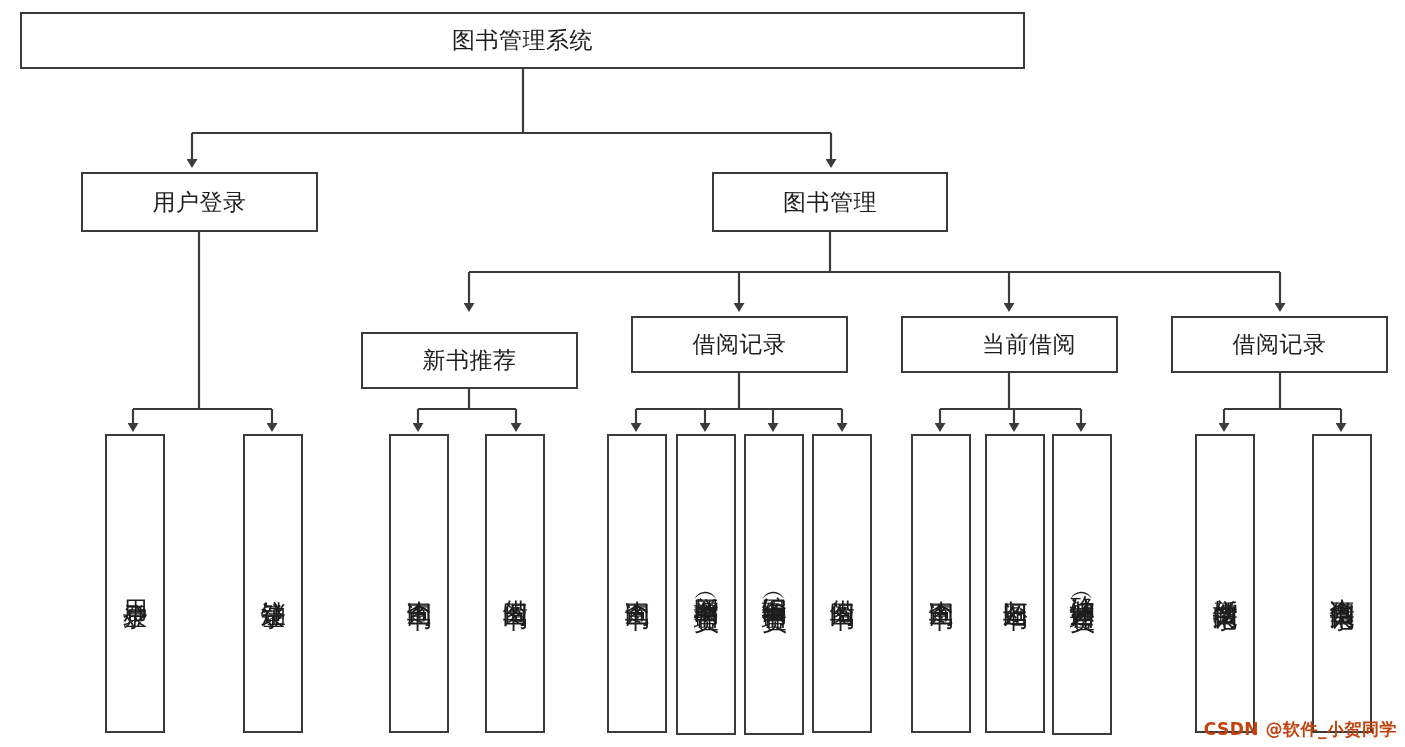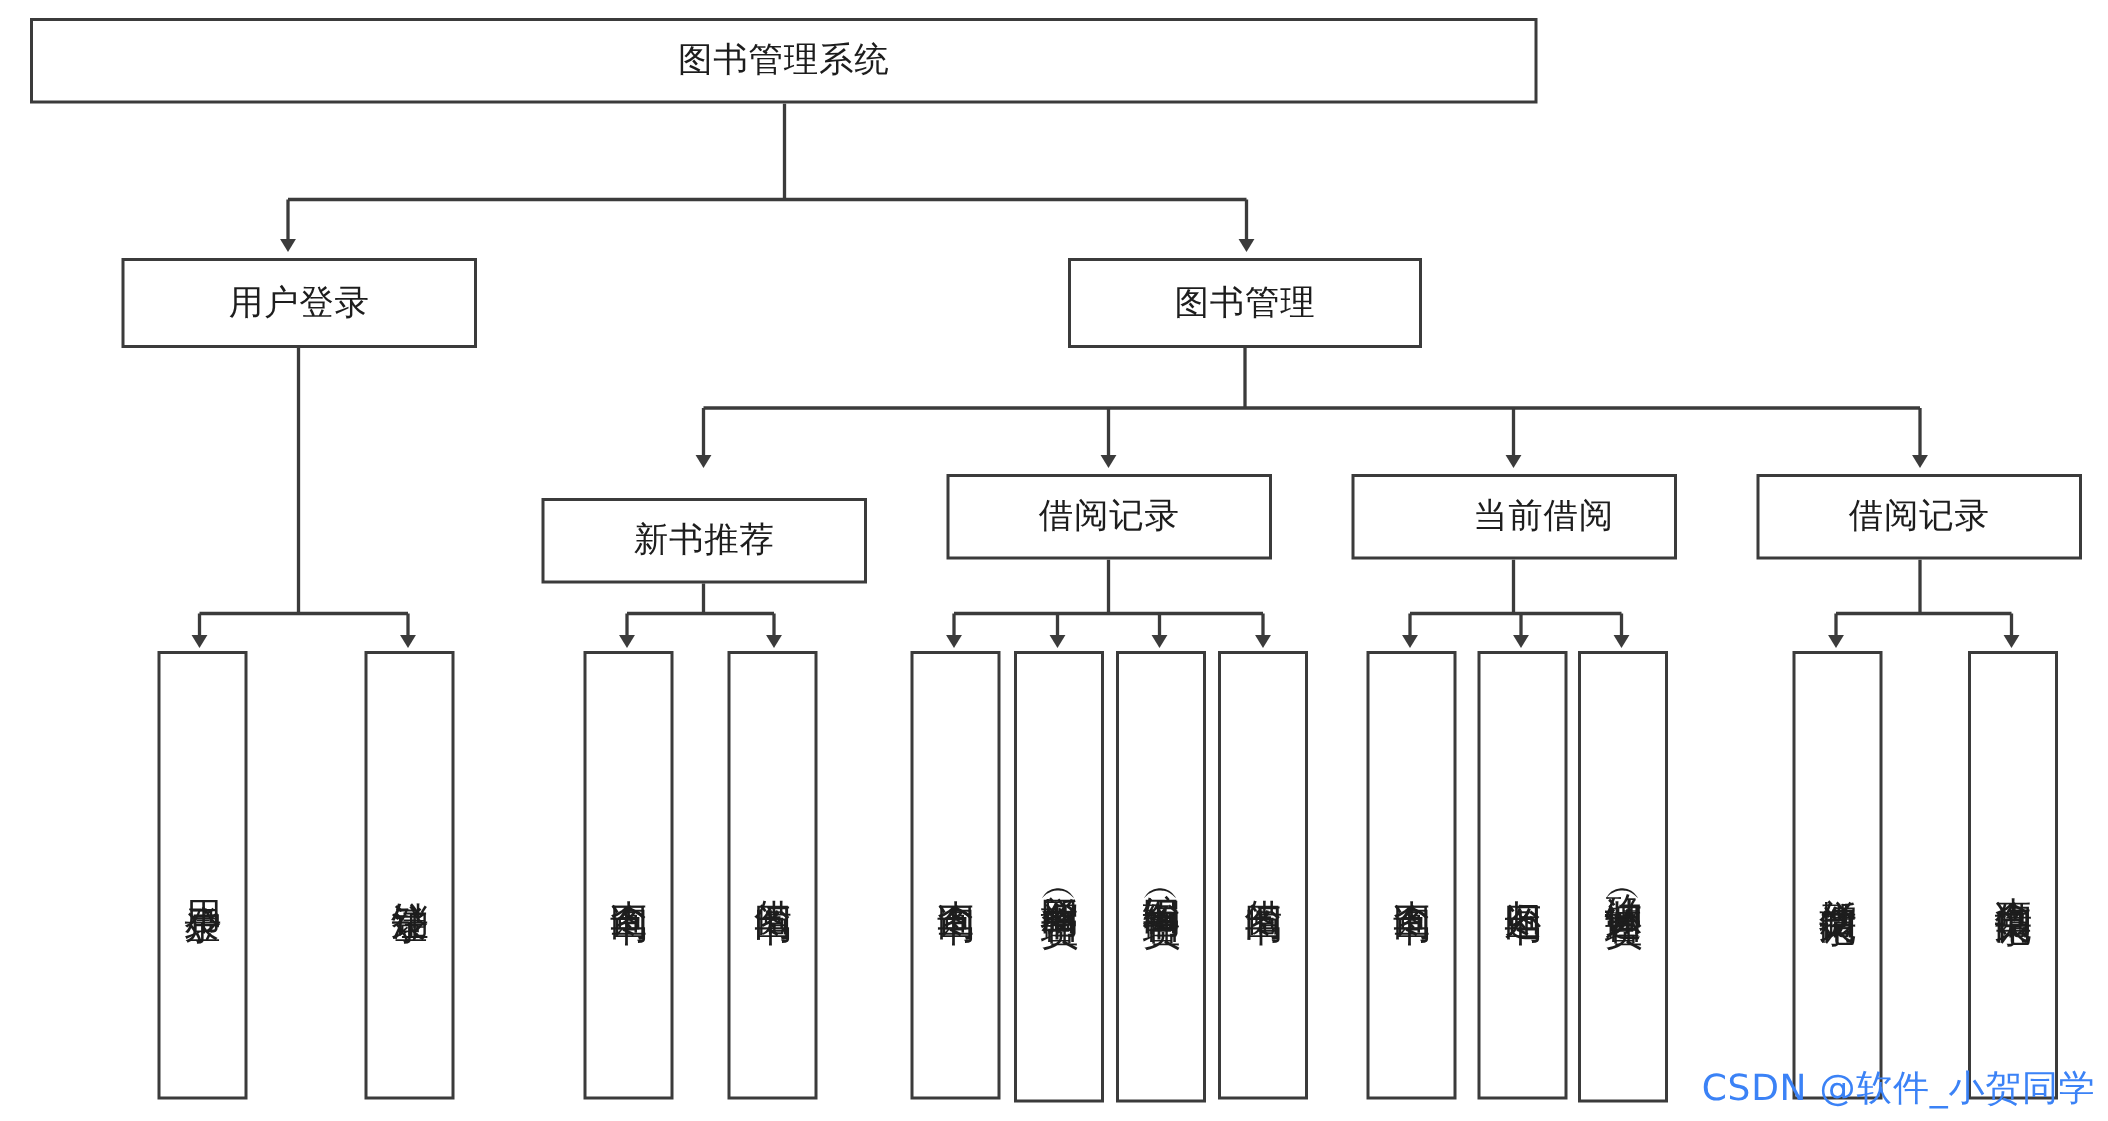--- a/index.html
+++ b/index.html
@@ -58,24 +58,25 @@
     font-size: 25px;
     line-height: 1.02;
     letter-spacing: 2px;
     white-space: nowrap;
     max-height: 100%;
   }
   #watermark {
     position: absolute;
     right: 8px;
     bottom: 6px;
-    font-size: 24px;
-    color: #3b82f6;
+    font-size: 17px;
+    color: #c2410c;
     white-space: nowrap;
     letter-spacing: 0.5px;
+    font-weight: bold;
   }
 </style>
 </head>
 <body>
 
 <div id="canvas">
 
   <svg id="edges" viewBox="0 0 1405 747" width="1405" height="747">
     <defs>
       <marker id="arrow" markerWidth="9" markerHeight="11" refX="1" refY="5.5" orient="auto" markerUnits="userSpaceOnUse">

